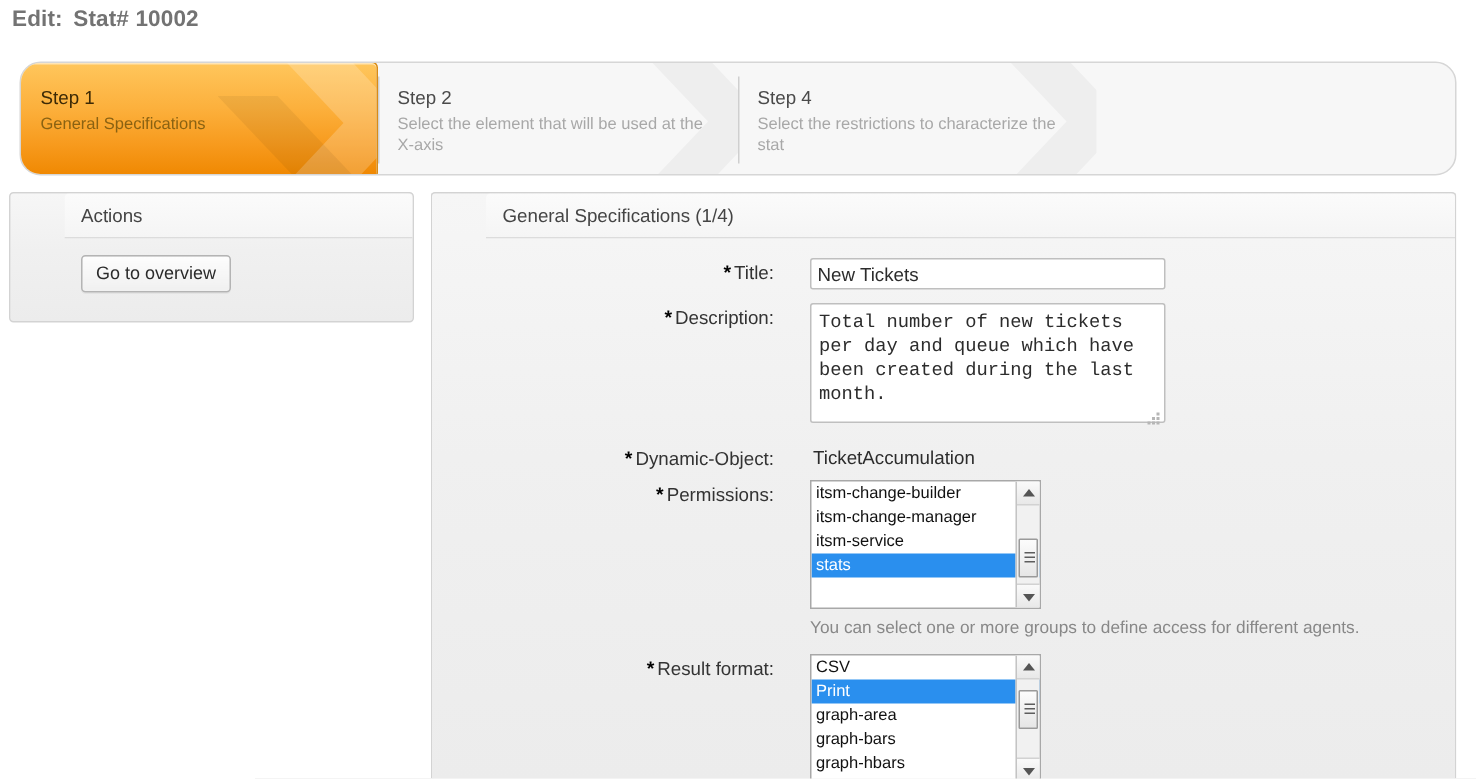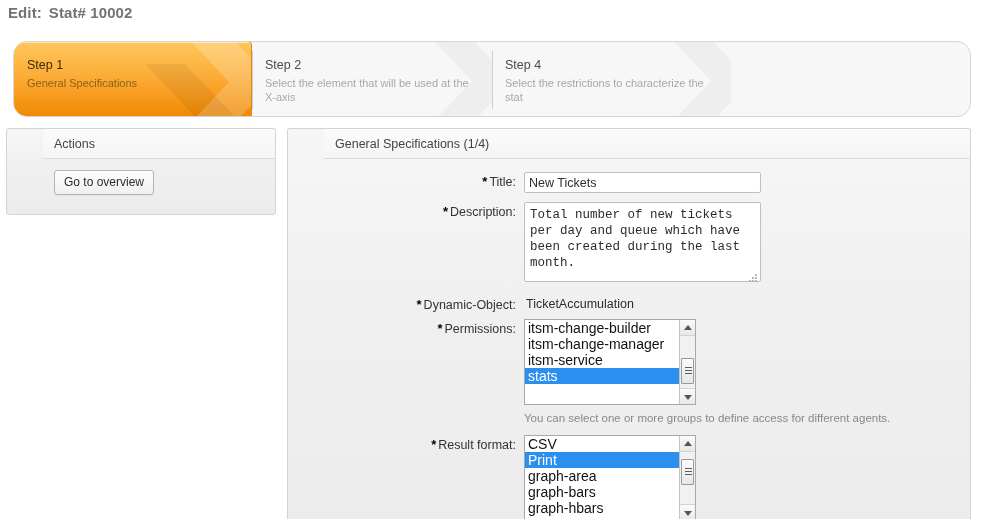--- a/index.html
+++ b/index.html
@@ -141,21 +141,21 @@
     color: #2b2b2b;
     background: linear-gradient(to bottom, #fdfdfd 0%, #f0f0f0 100%);
     border: 1px solid #b4b4b4;
     border-radius: 3px;
     cursor: pointer;
     box-shadow: 0 1px 0 rgba(0,0,0,0.04);
   }
 
   
   .form-area { position: relative; padding-top: 13px; }
-  .row { position: relative; display: flex; align-items: flex-start; margin-bottom: 9px; }
+  .row { position: relative; display: flex; align-items: flex-start; margin-bottom: 9px; gap: 16px; }
   .lbl {
     width: 200px;
     text-align: right;
     padding-right: 8px;
     font-size: 12.5px;
     color: #333333;
     line-height: 19px;
     white-space: nowrap;
   }
   .req { color: #000; font-size: 13px; font-weight: bold; margin-right: 2px; }
@@ -196,25 +196,25 @@
   .static-val {
     font-size: 12.5px;
     color: #2c2c2c;
     line-height: 19px;
     padding-left: 2px;
   }
 
   
   .listbox {
     position: relative;
-    width: 172px;
+    width: 154px;
     border: 1px solid #a8a8a8;
     background: #ffffff;
     overflow: hidden;
-    font-size: 14px;
+    font-size: 11px;
   }
   .listbox.perm { height: 86px; }
   .listbox.fmt  { height: 86px; }
   .listbox .opts { padding: 0; margin: 0; list-style: none; }
   .listbox .opt {
     height: 16px;
     line-height: 16px;
     padding: 0 3px;
     color: #111111;
     white-space: nowrap;

